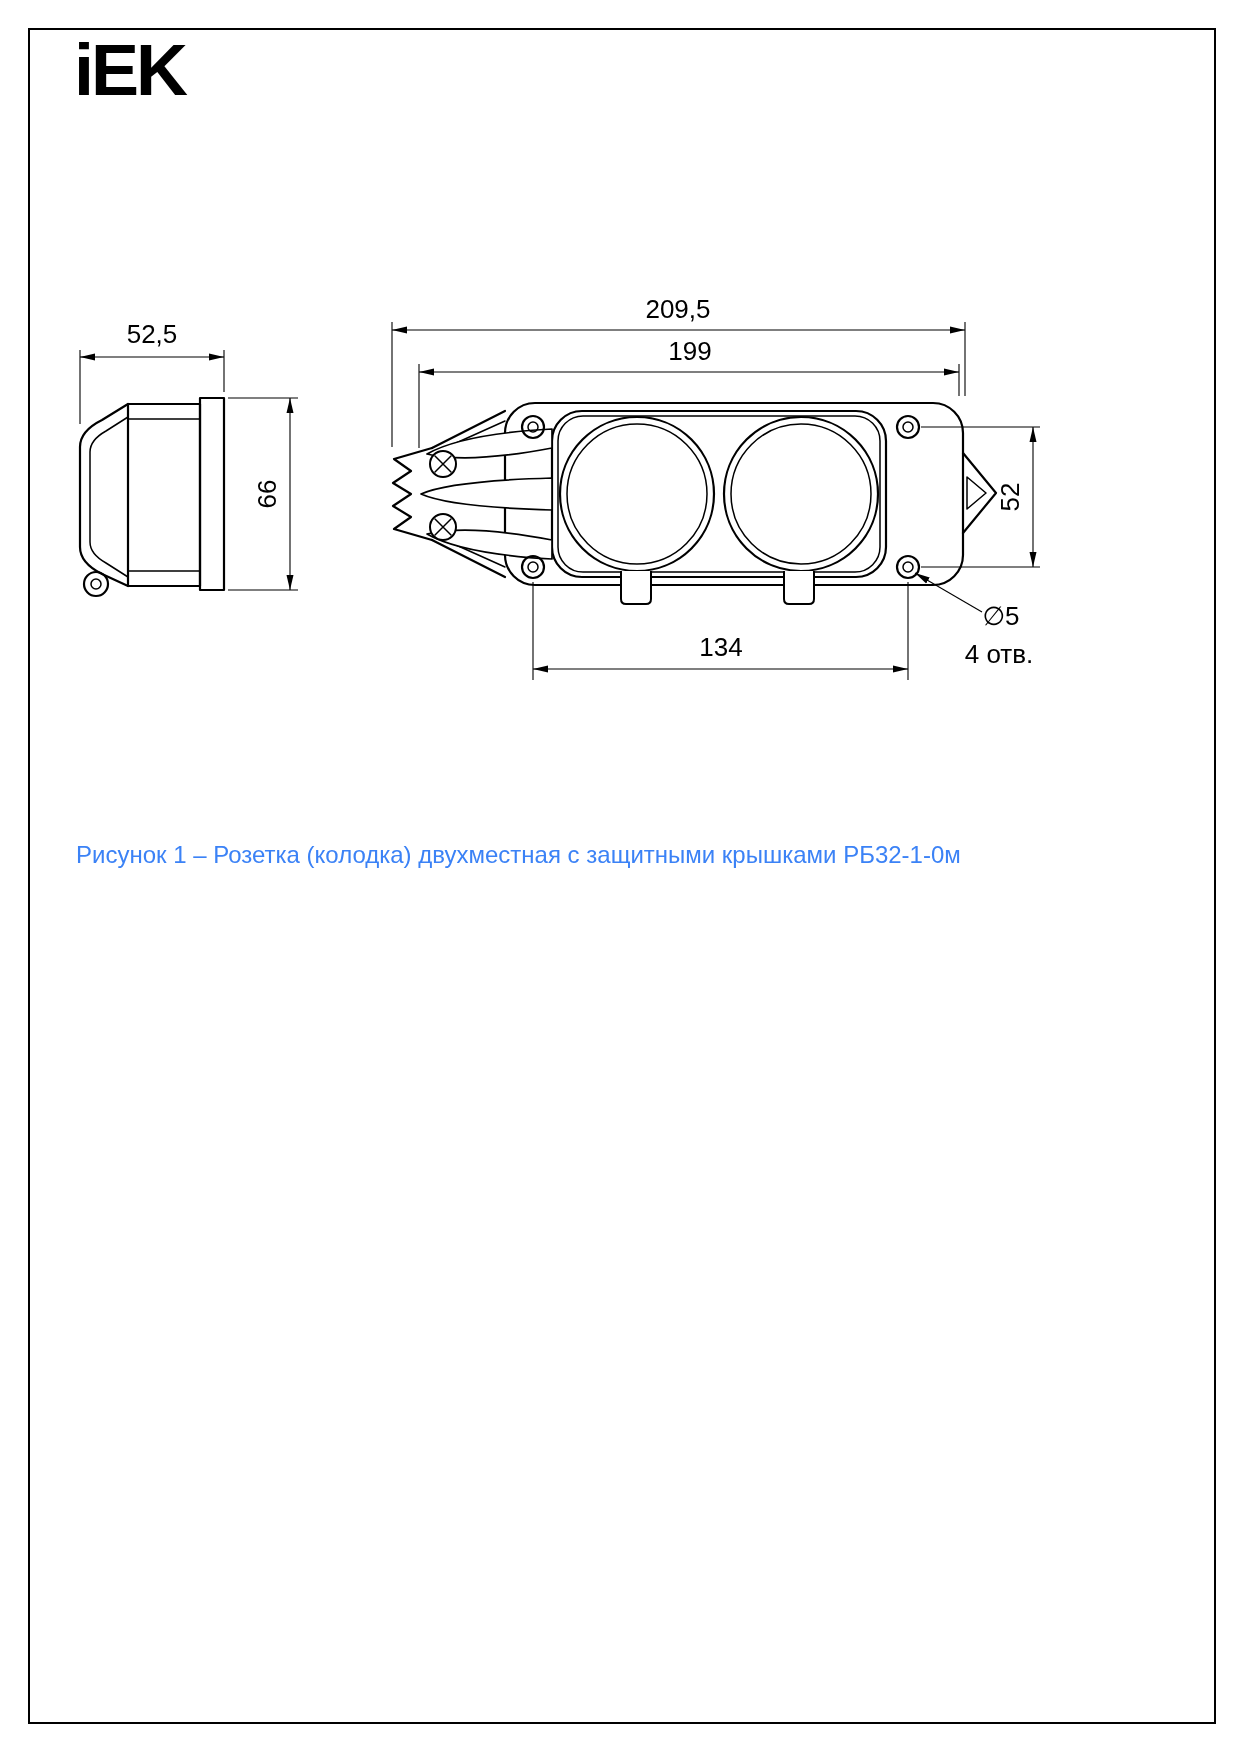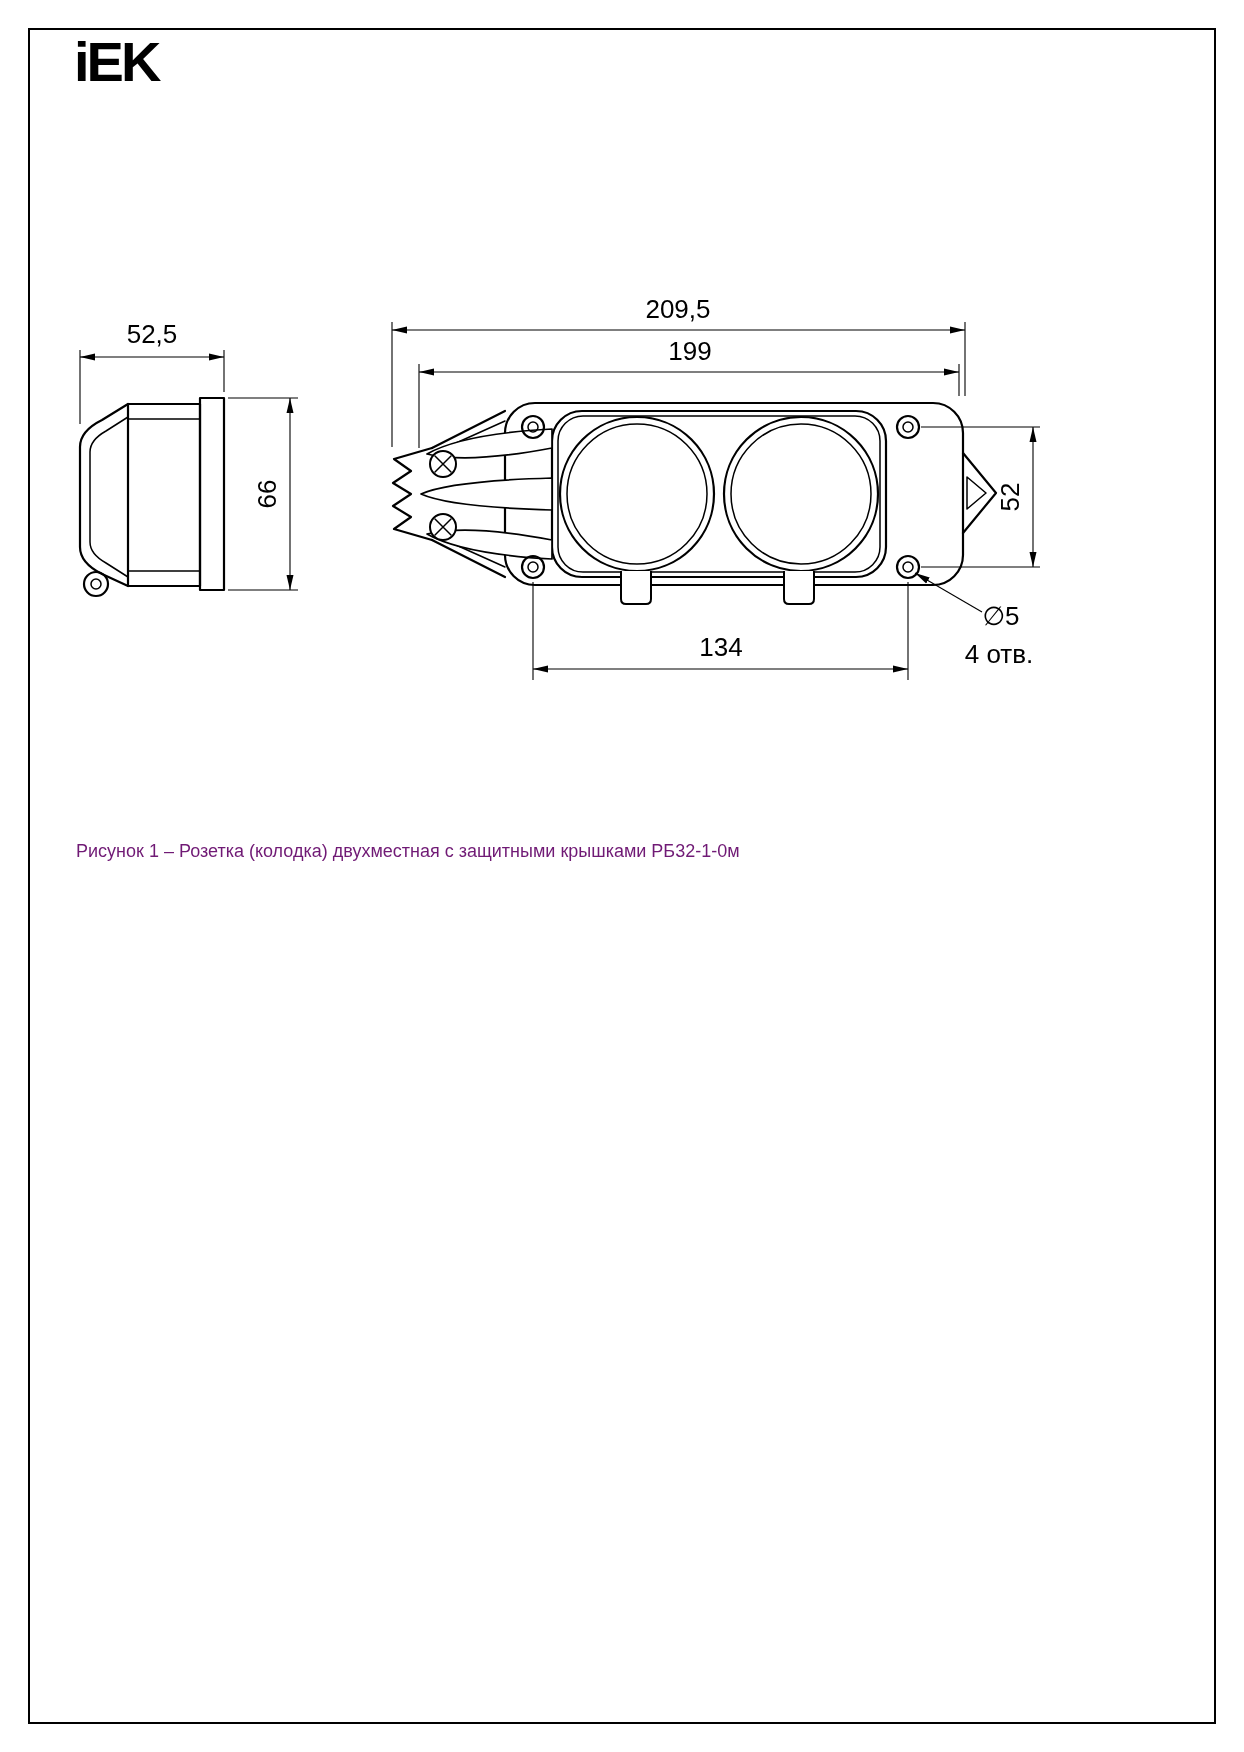--- a/index.html
+++ b/index.html
@@ -8,26 +8,26 @@
     background:#ffffff; color:#000;
     font-family:"Liberation Sans", sans-serif;
     overflow:hidden;
   }
   .frame {
     position:absolute; inset:28px;
     border:2px solid #000;
   }
   .logo {
     position:absolute; left:74px; top:34px;
-    font-weight:bold; font-size:56px; letter-spacing:-3px;
+    font-weight:bold; font-size:72px; letter-spacing:-3px;
     color:#000; line-height:1;
   }
   .caption {
     position:absolute; left:76px; top:841px;
-    font-size:18px; color:#701a75; white-space:nowrap;text-align:center;
+    font-size:24px; color:#3b82f6; white-space:nowrap;text-align:center;
   }
   svg.drawing { position:absolute; left:0; top:0; }
   
   .o  { fill:none; stroke:#000; stroke-width:2.2; stroke-linejoin:round; stroke-linecap:round; }
   .i  { fill:none; stroke:#000; stroke-width:1.5; stroke-linejoin:round; stroke-linecap:round; }
   .w  { fill:#ffffff; stroke:#000; stroke-width:2; stroke-linejoin:round; }
   .wi { fill:#ffffff; stroke:#000; stroke-width:1.7; stroke-linejoin:round; }
   .d  { fill:none; stroke:#000; stroke-width:1.1; }
   .t  { font-family:"Liberation Sans", sans-serif; font-size:26px; fill:#000; text-anchor:middle; }
 </style>

